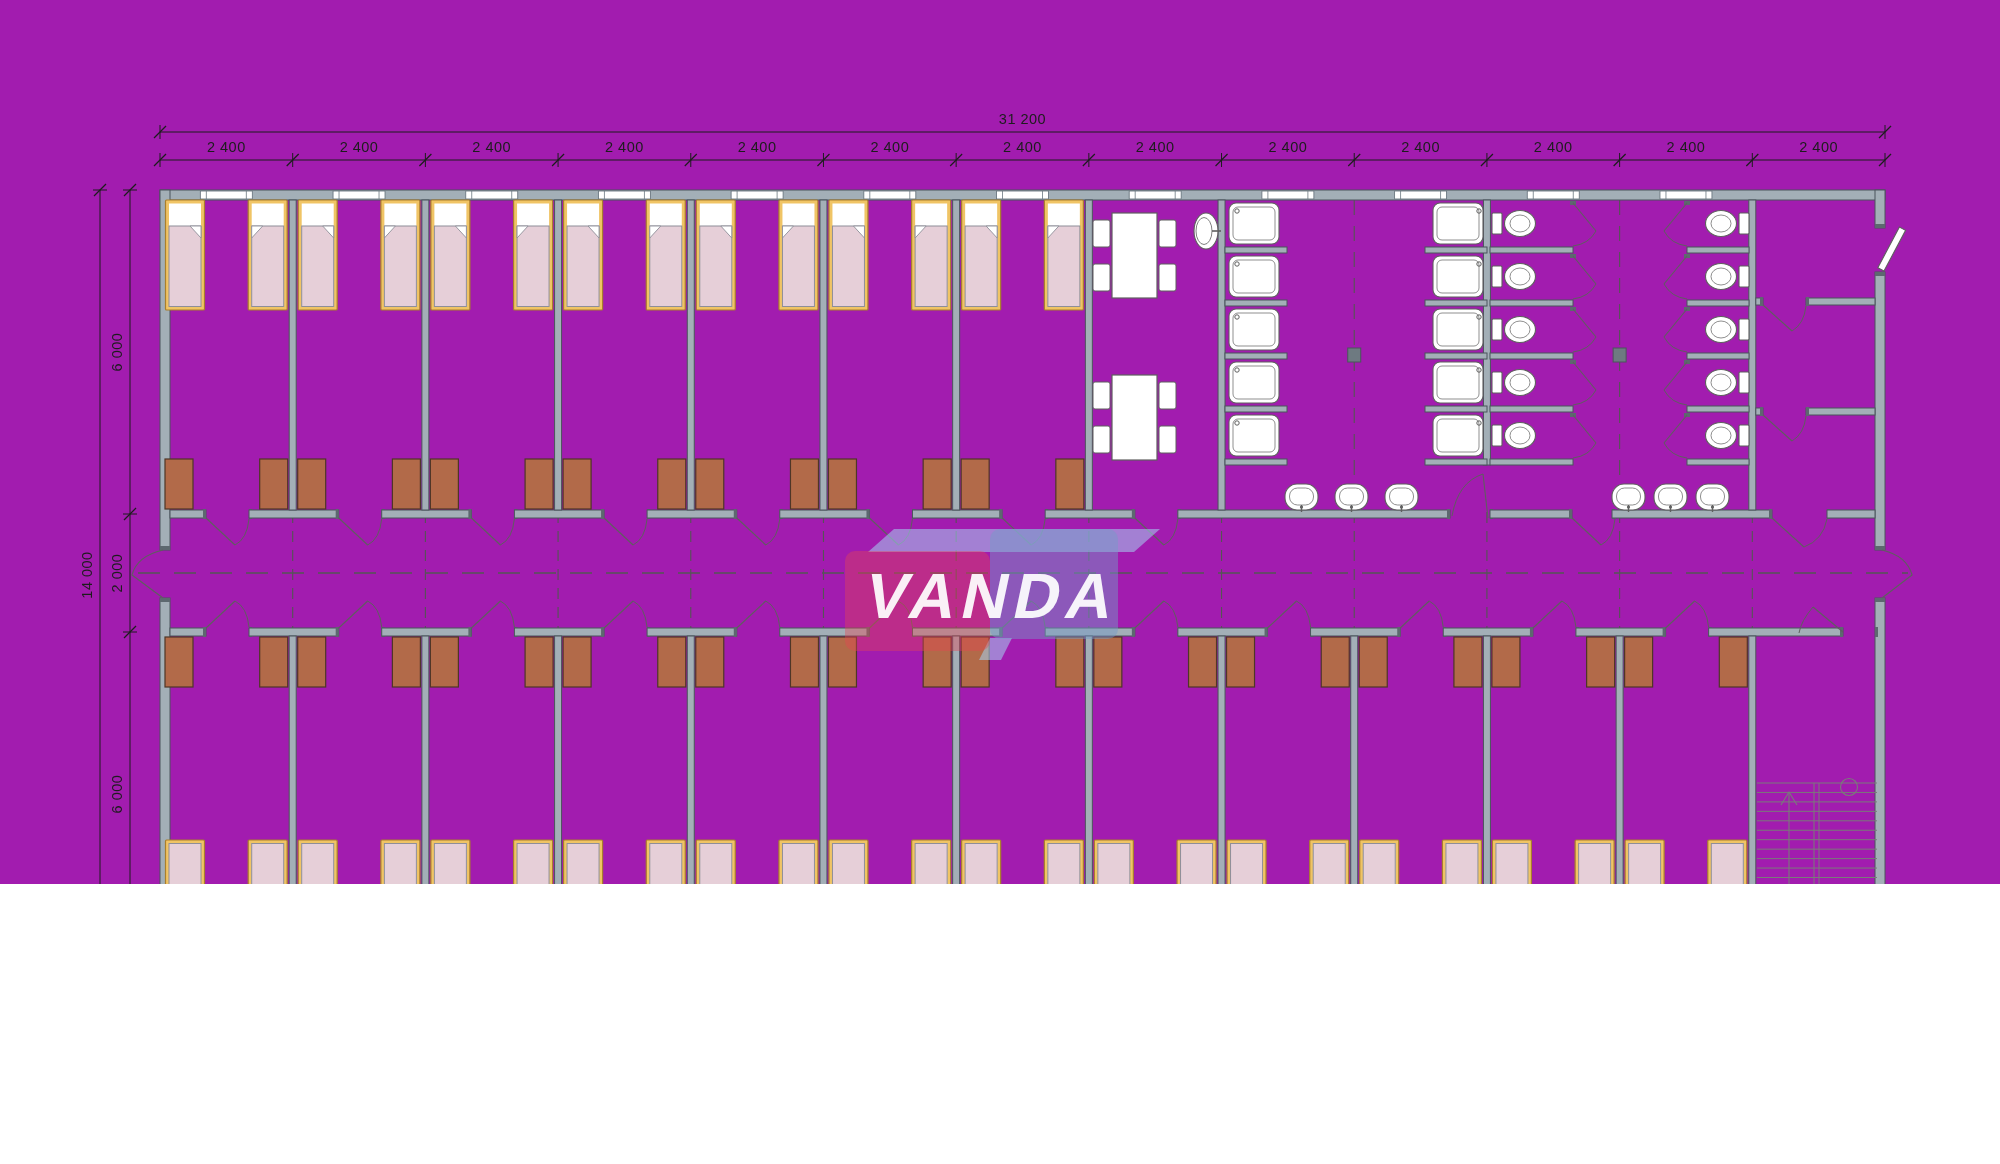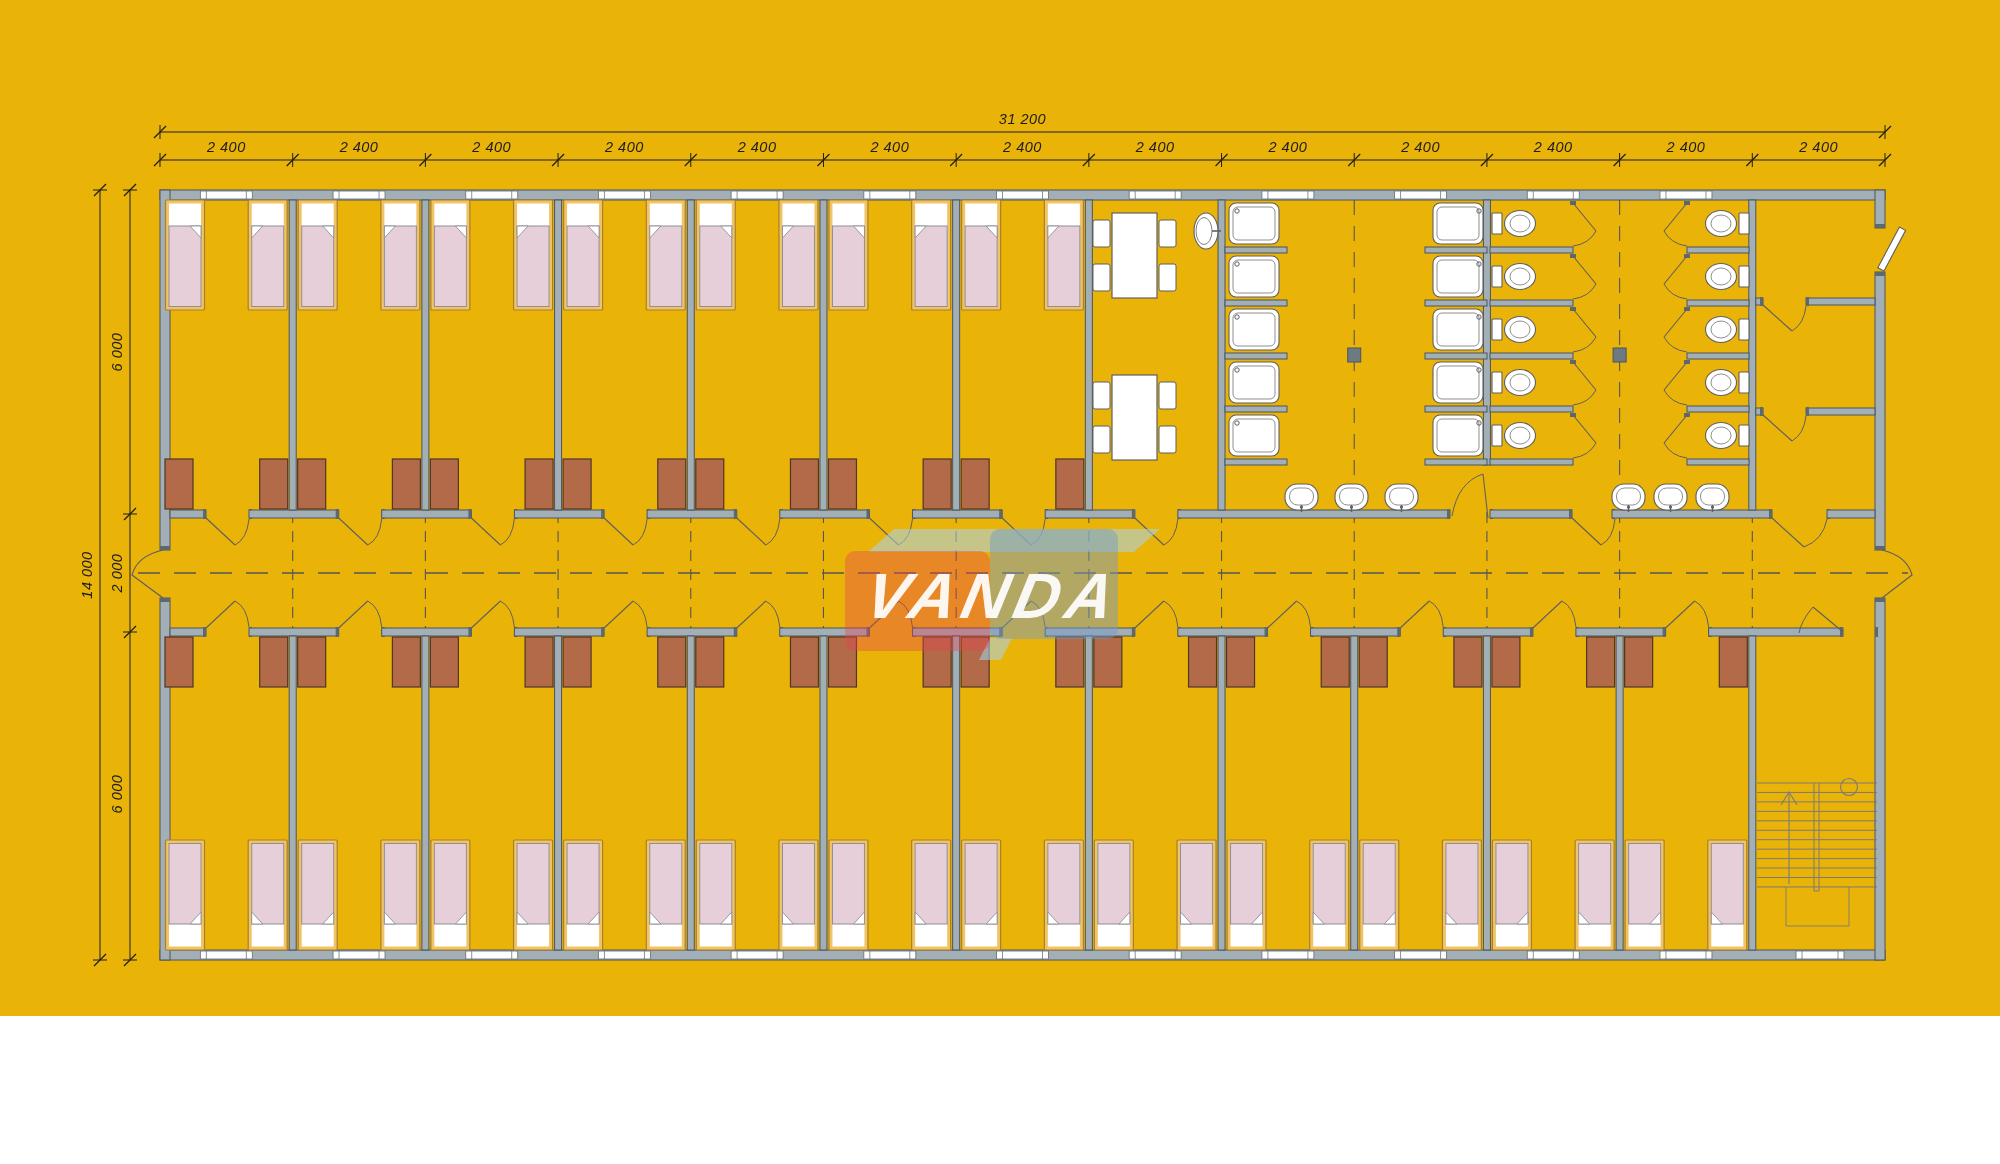--- a/index.html
+++ b/index.html
@@ -1,17 +1,17 @@
 <!DOCTYPE html>
 <html><head>
 <meta charset="utf-8">
 <style>
   html,body{margin:0;padding:0;background:#ffffff;}
   body{font-family:"Liberation Sans", sans-serif;}
-  #stage{position:relative;width:2000px;height:1016px;background:#eab308;overflow:hidden;font-style:italic;}
+  #stage{position:relative;width:2000px;height:884px;background:#a21caf;overflow:hidden;}
   svg{display:block;}
   text{font-family:"Liberation Sans", sans-serif;}
   .dimtxt{font-size:14.5px;letter-spacing:0.5px;}
   .logotxt{font-size:64px;font-weight:bold;letter-spacing:6px;}
 </style>
 </head>
 <body>
 
 <div id="stage">
   <svg id="plan" width="2000" height="1164" viewBox="0 0 2000 1164">

